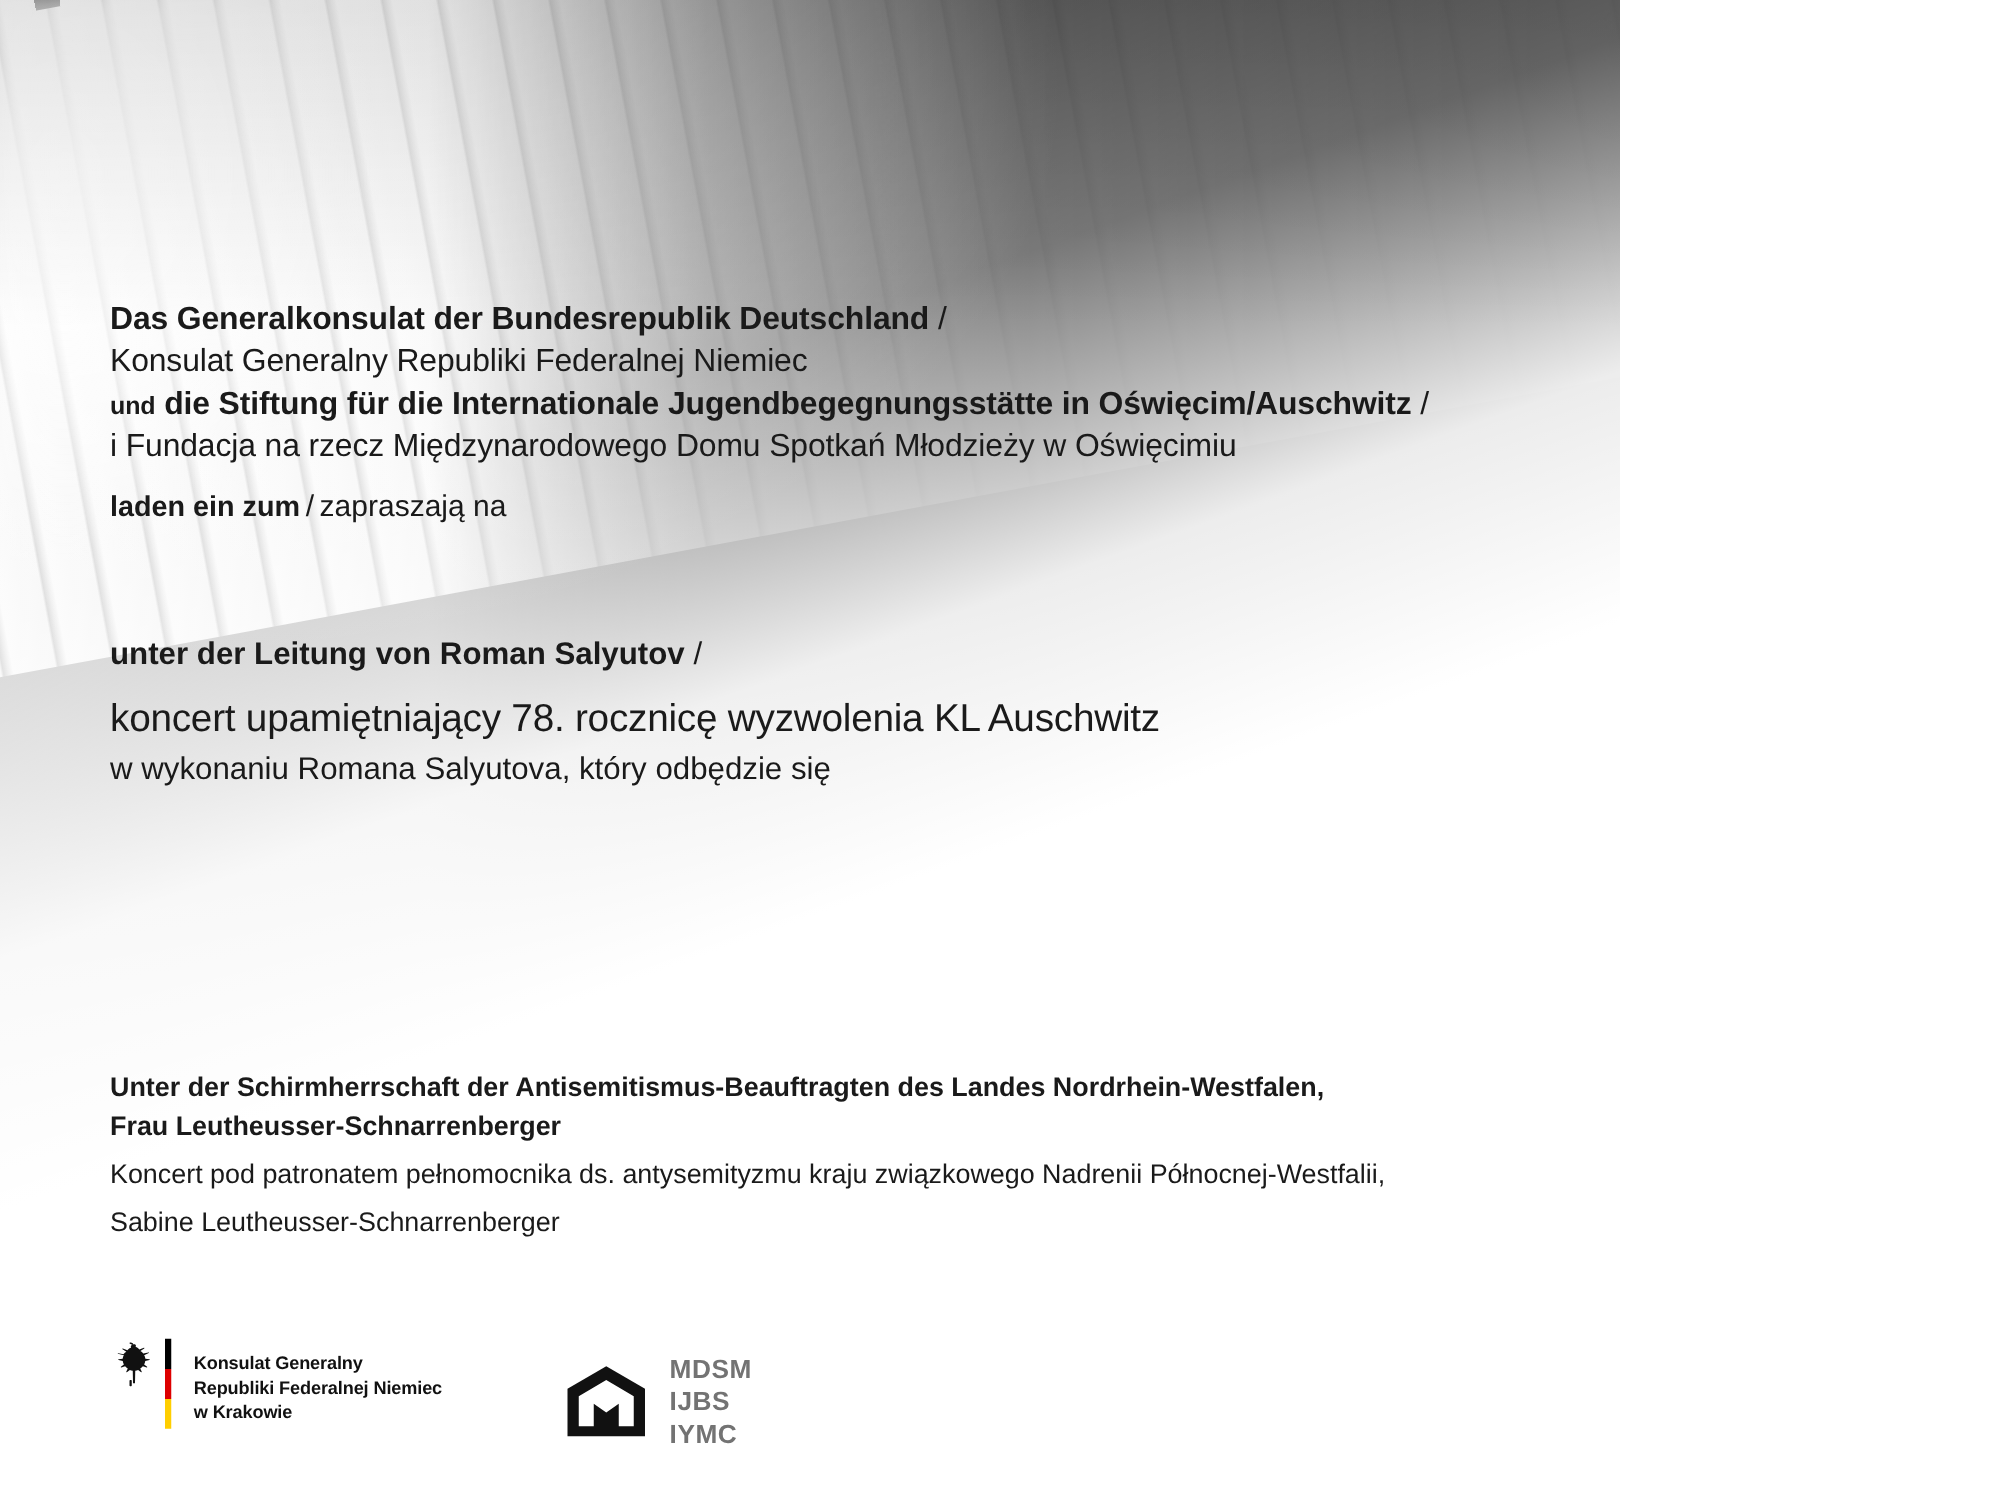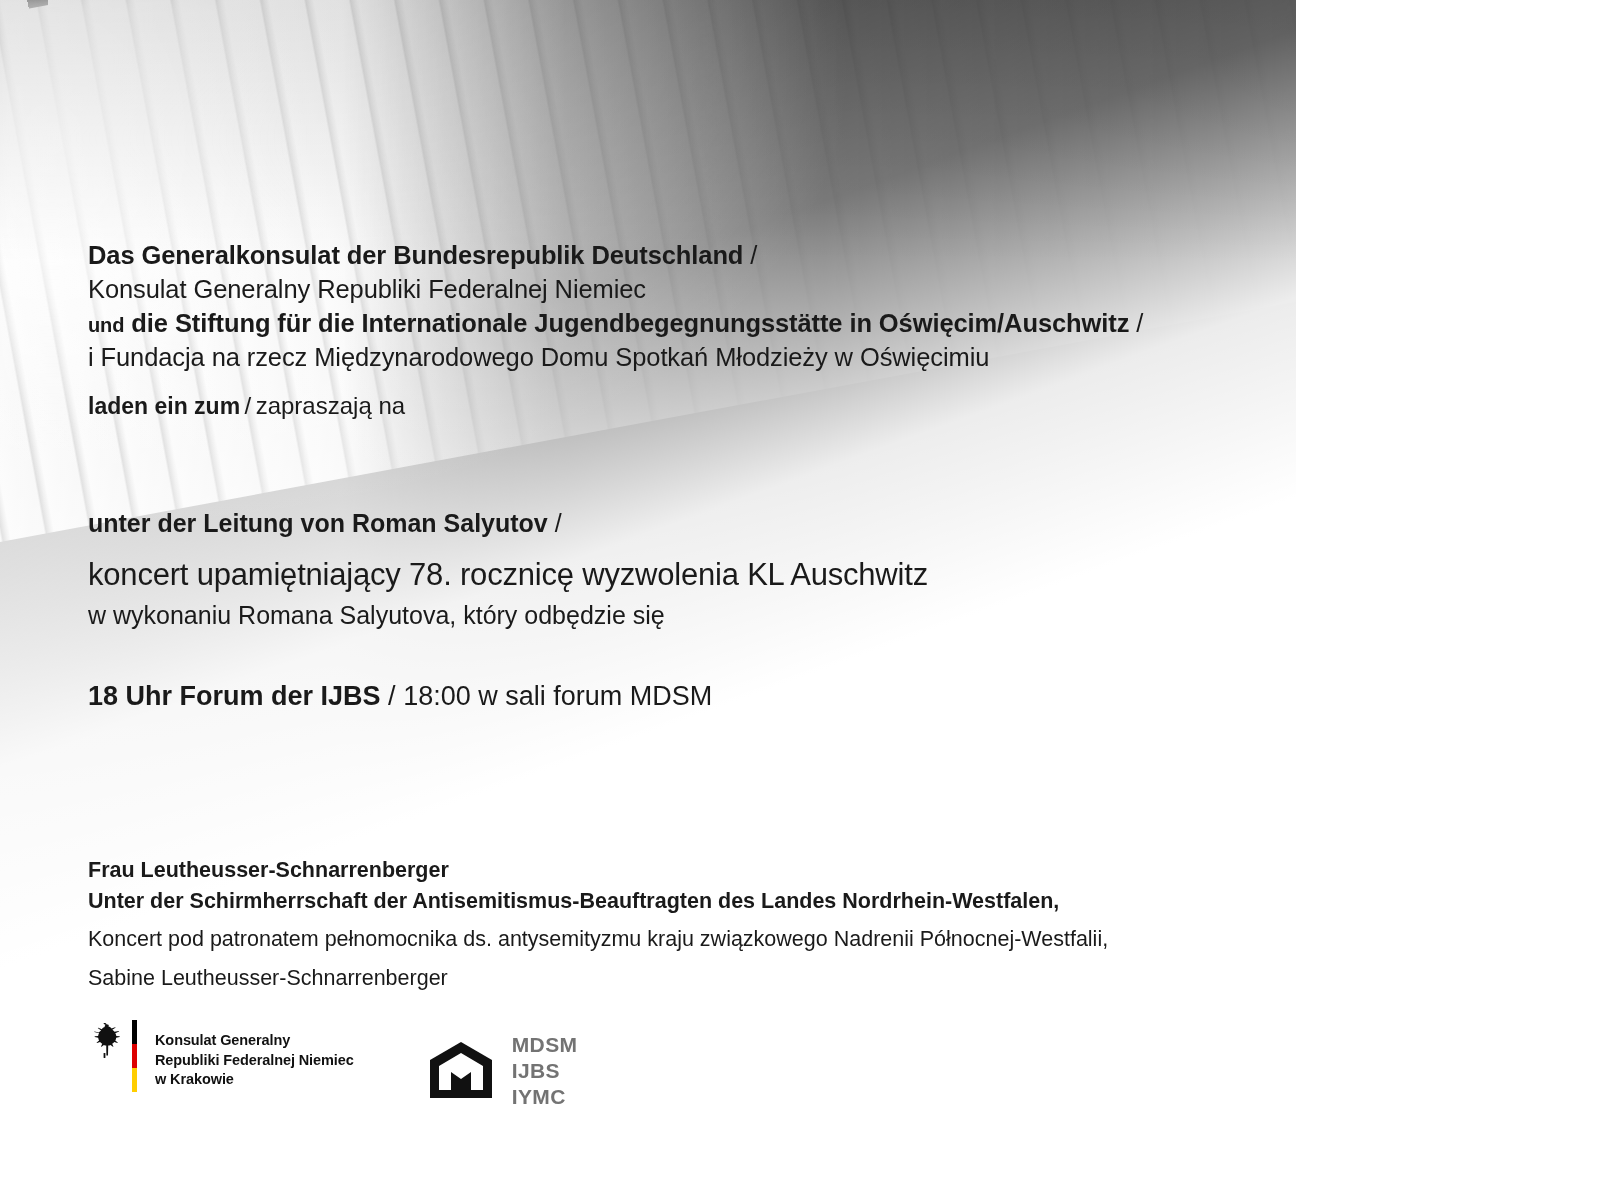--- a/index.html
+++ b/index.html
@@ -202,24 +202,24 @@
     font-size: 21.5px;
     font-weight: 400;
     line-height: 1.42;
     margin-top: 8px;
   }
 
   
   .logos {
     position: absolute;
     left: 88px;
-    top: 1020px;
+    top: 1071px;
     display: flex;
     align-items: flex-start;
-    gap: 72px;
+    gap: 96px;
   }
   .logo-de {
     display: flex;
     align-items: flex-start;
     gap: 10px;
   }
   .eagle {
     width: 34px;
     height: 40px;
     flex: none;
@@ -290,29 +290,25 @@
 
     <div class="block concert-block">
       <div class="line concert-sub-de">
         <span>unter der Leitung von Roman Salyutov</span><span class="slash"> </span><span class="slash">/</span>
       </div>
       <div class="line concert-title-pl">koncert upamiętniający 78. rocznicę wyzwolenia KL Auschwitz</div>
       <div class="line concert-sub-pl">w wykonaniu Romana Salyutova, który odbędzie się</div>
     </div>
 
     <div class="block date-block">
-      <div class="line time-line">
-        <span class="time-de">18 Uhr Forum der IJBS</span><span class="time-pl"> </span><span class="time-pl">/</span>
-        <span class="time-pl">18:00 w sali forum MDSM</span>
-      </div>
     </div>
 
     <div class="block patron-block">
+      <div class="patron-de">Unter der Schirmherrschaft der Antisemitismus-Beauftragten des Landes Nordrhein-Westfalen,</div>
       <div class="patron-de">Frau Leutheusser-Schnarrenberger</div>
-      <div class="patron-de">Unter der Schirmherrschaft der Antisemitismus-Beauftragten des Landes Nordrhein-Westfalen,</div>
       <div class="patron-pl">Koncert pod patronatem pełnomocnika ds. antysemityzmu kraju związkowego Nadrenii Północnej-Westfalii,</div>
       <div class="patron-pl">Sabine Leutheusser-Schnarrenberger</div>
     </div>
   </div>
 
   <div class="logos">
 
     <div class="logo-de">
       <svg class="eagle" viewBox="0 0 34 40" aria-hidden="true">
         <g fill="#111">

